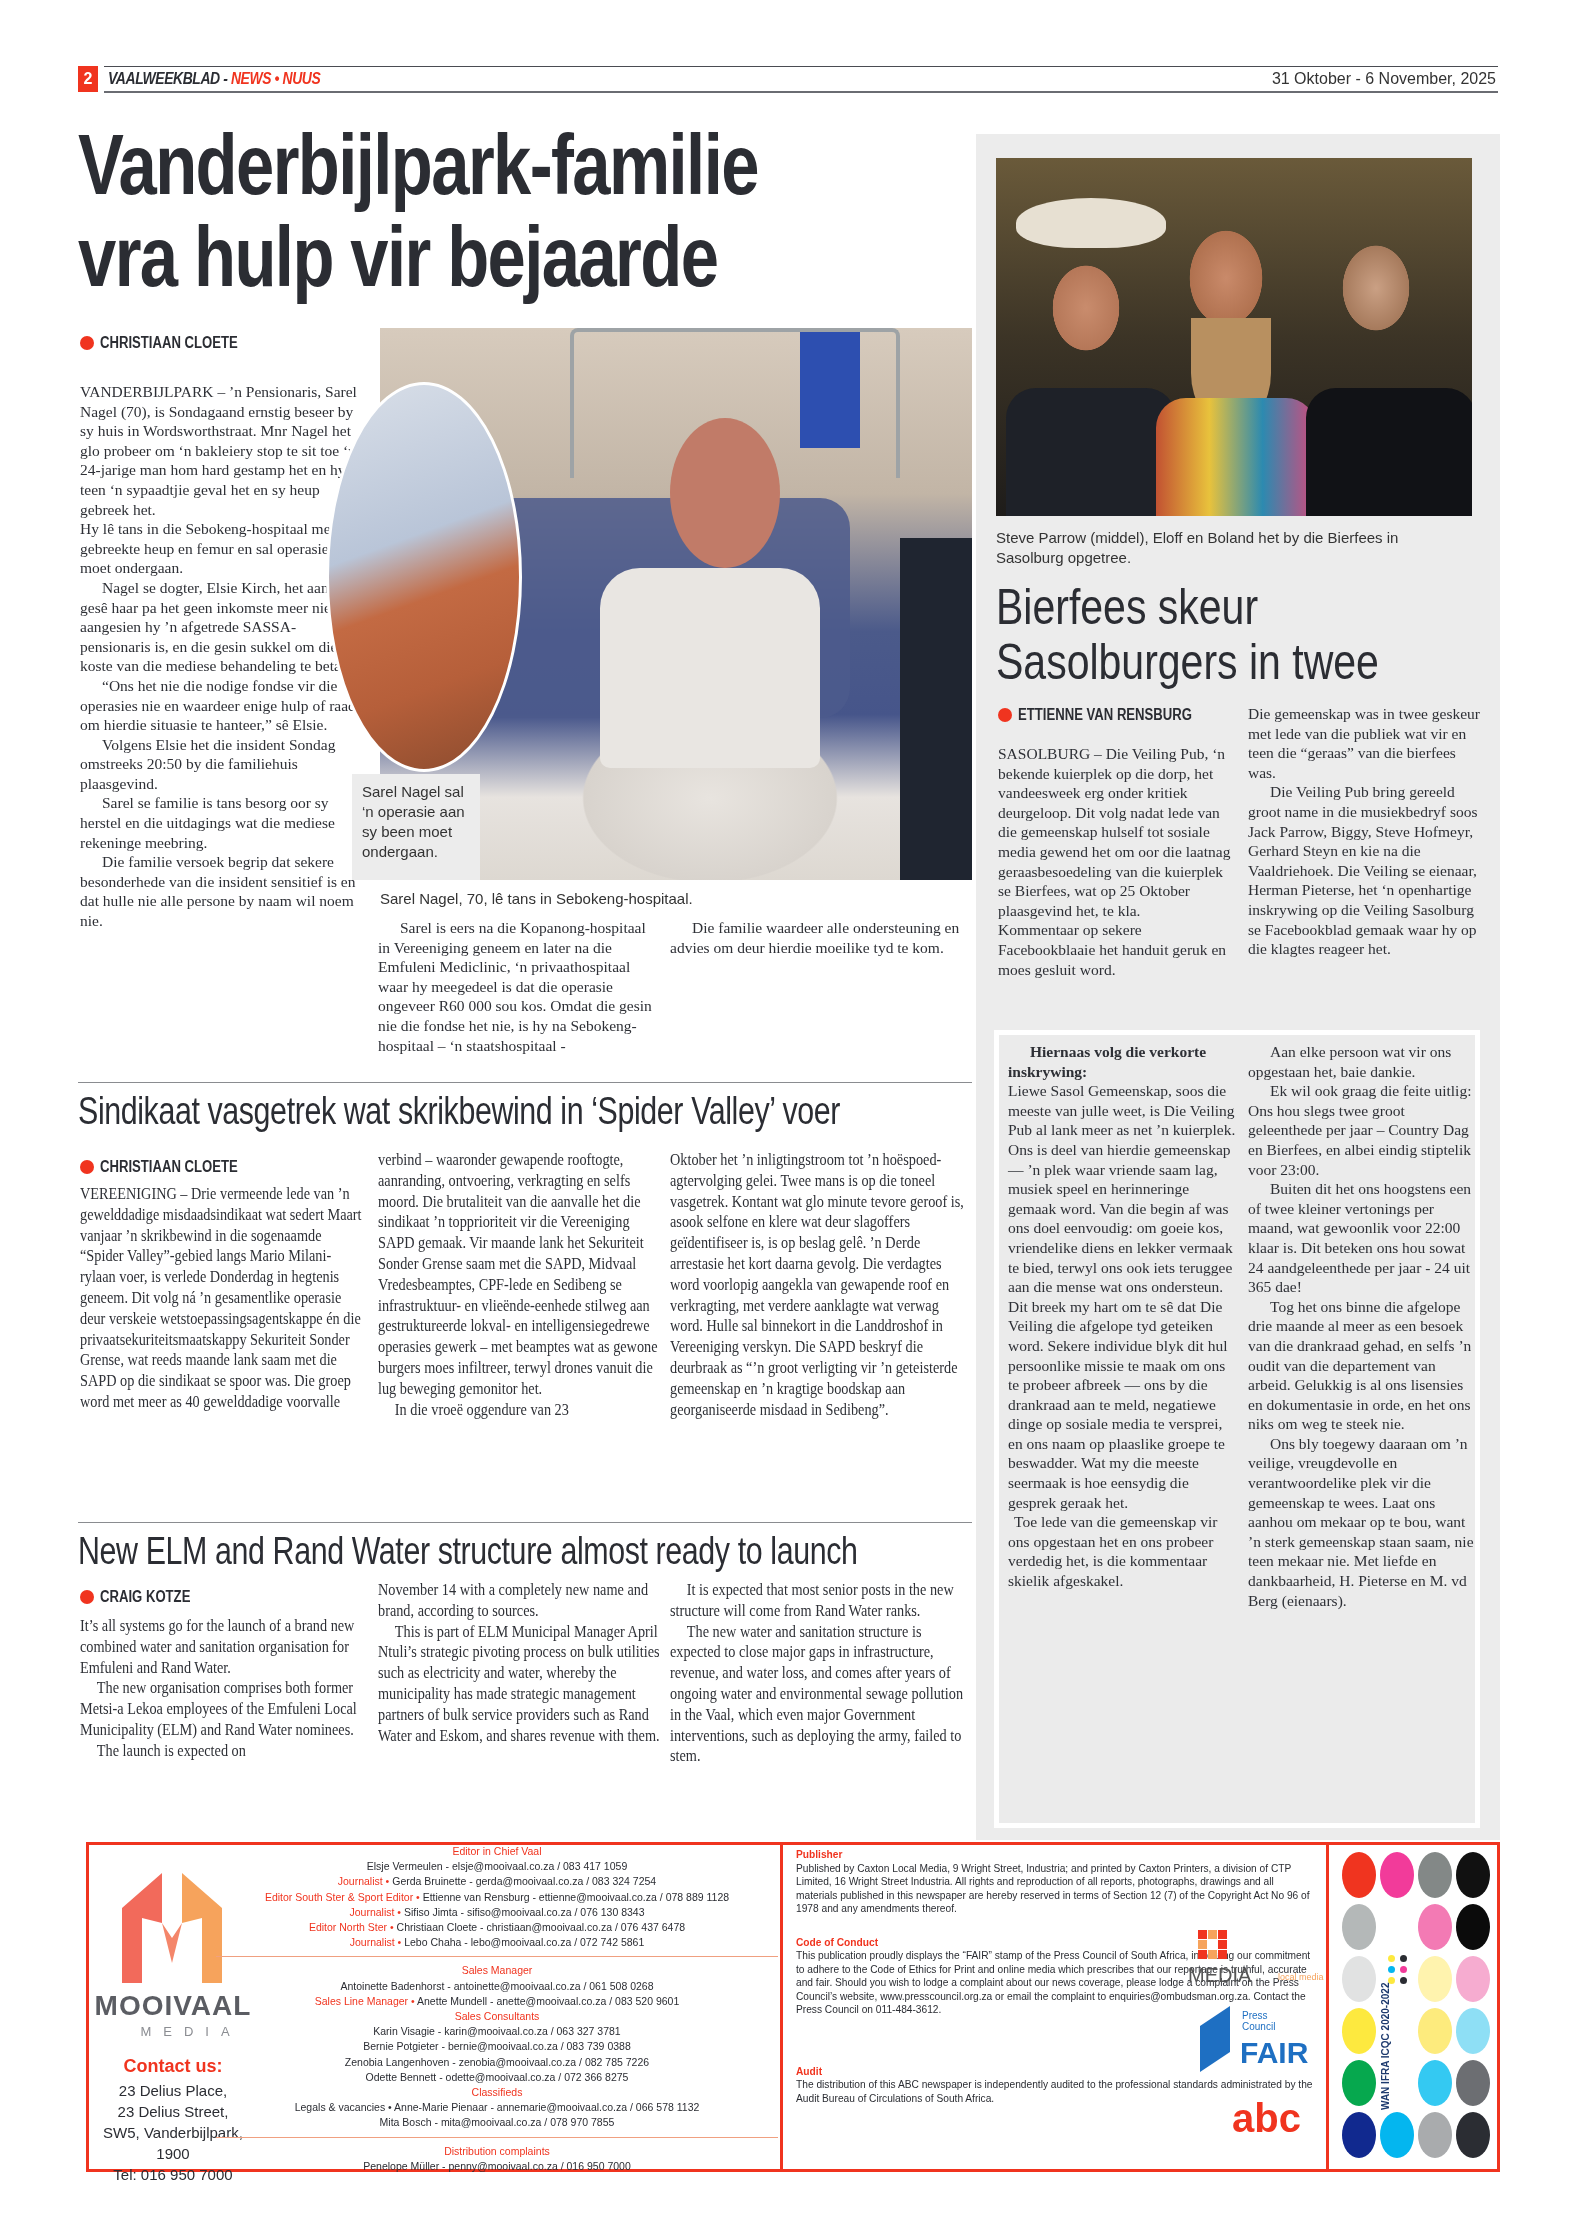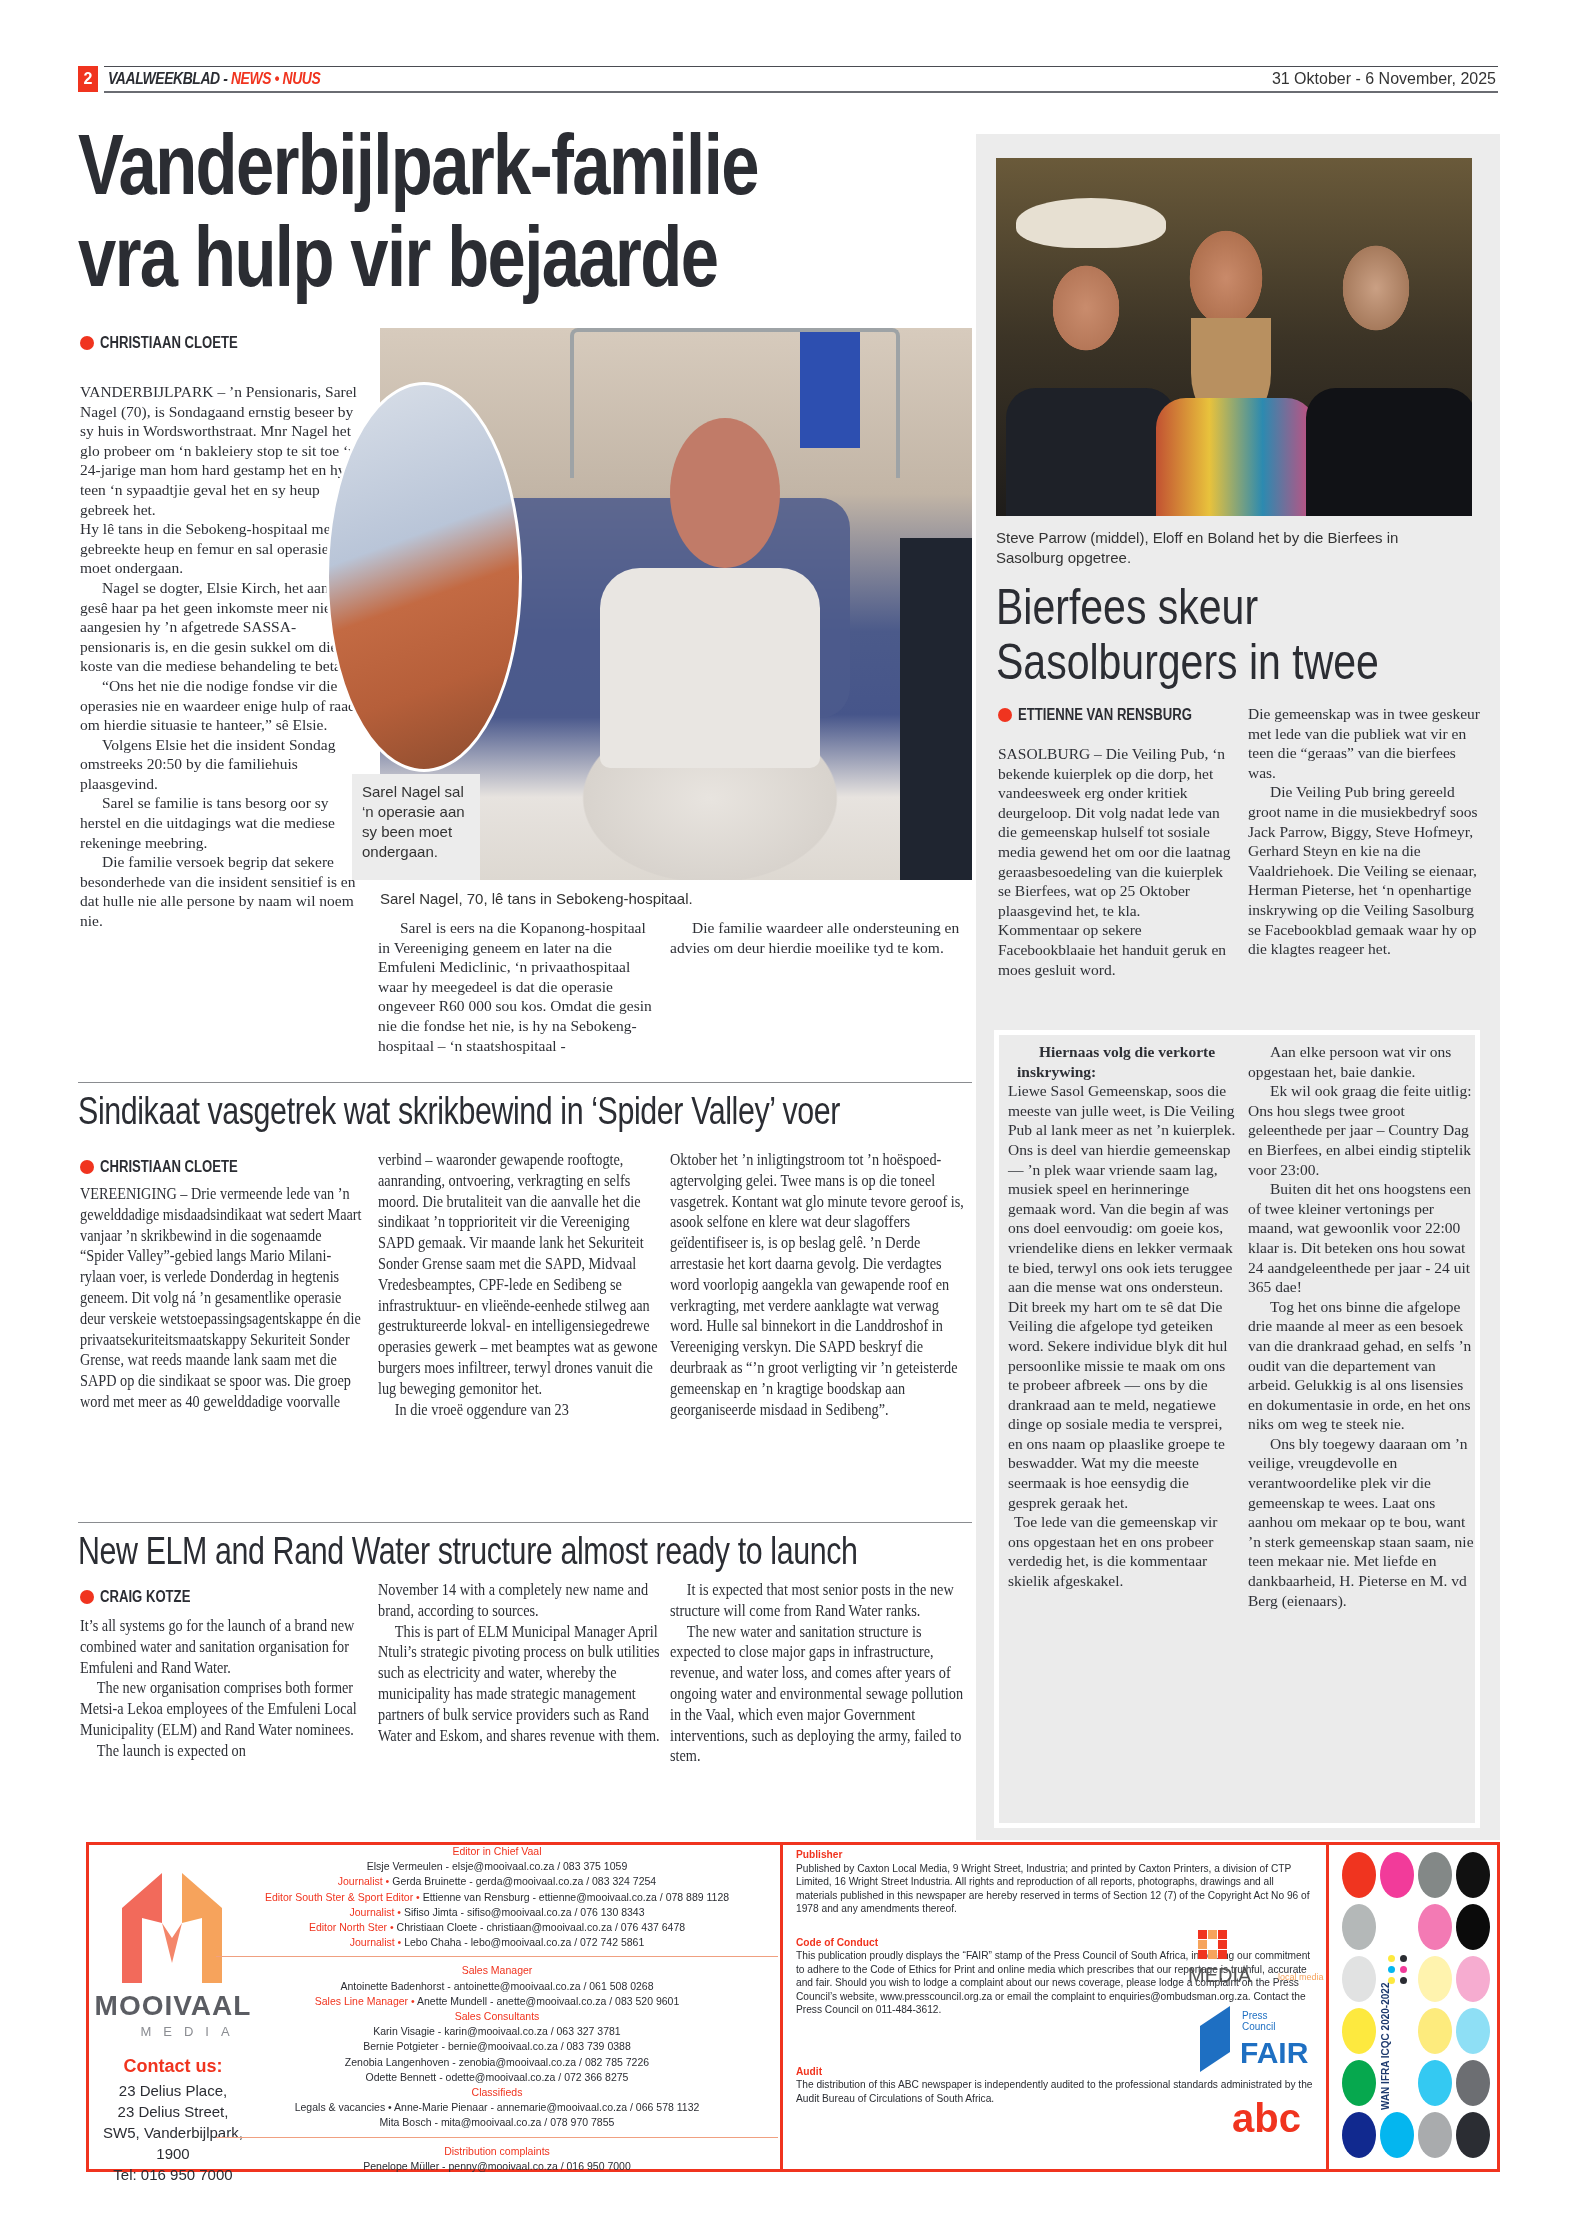--- a/index.html
+++ b/index.html
@@ -214,21 +214,21 @@
   <p>SASOLBURG – Die Veiling Pub, ‘n bekende kuierplek op die dorp, het vandeesweek erg onder kritiek deurgeloop. Dit volg nadat lede van die gemeenskap hulself tot sosiale media gewend het om oor die laatnag geraasbesoedeling van die kuierplek se Bierfees, wat op 25 Oktober plaasgevind het, te kla.</p>
   <p>Kommentaar op sekere Facebookblaaie het handuit geruk en moes gesluit word.</p>
 </div>
 <div class="abs body-text" style="left:1248px; top:704px; width:236px;">
   <p>Die gemeenskap was in twee geskeur met lede van die publiek wat vir en teen die “geraas” van die bierfees was.</p>
   <p class="ind">Die Veiling Pub bring gereeld groot name in die musiekbedryf soos Jack Parrow, Biggy, Steve Hofmeyr, Gerhard Steyn en kie na die Vaaldriehoek. Die Veiling se eienaar, Herman Pieterse, het ‘n openhartige inskrywing op die Veiling Sasolburg se Facebookblad gemaak waar hy op die klagtes reageer het.</p>
 </div>
 
 <div class="abs letter-box"></div>
 <div class="abs body-text" style="left:1008px; top:1042px; width:228px;">
-  <p class="ind" style="font-weight:bold;margin-left:9px;">Hiernaas volg die verkorte inskrywing:</p>
+  <p class="ind" style="font-weight:bold;">Hiernaas volg die verkorte inskrywing:</p>
   <p>Liewe Sasol Gemeenskap, soos die meeste van julle weet, is Die Veiling Pub al lank meer as net ’n kuierplek. Ons is deel van hierdie gemeenskap — ’n plek waar vriende saam lag, musiek speel en herinneringe gemaak word. Van die begin af was ons doel eenvoudig: om goeie kos, vriendelike diens en lekker vermaak te bied, terwyl ons ook iets teruggee aan die mense wat ons ondersteun. Dit breek my hart om te sê dat Die Veiling die afgelope tyd geteiken word. Sekere individue blyk dit hul persoonlike missie te maak om ons te probeer afbreek — ons by die drankraad aan te meld, negatiewe dinge op sosiale media te versprei, en ons naam op plaaslike groepe te beswadder. Wat my die meeste seermaak is hoe eensydig die gesprek geraak het.</p>
   <p style="text-indent:6px;">Toe lede van die gemeenskap vir ons opgestaan het en ons probeer verdedig het, is die kommentaar skielik afgeskakel.</p>
 </div>
 <div class="abs body-text" style="left:1248px; top:1042px; width:226px;">
   <p class="ind">Aan elke persoon wat vir ons opgestaan het, baie dankie.</p>
   <p class="ind">Ek wil ook graag die feite uitlig: Ons hou slegs twee groot geleenthede per jaar – Country Dag en Bierfees, en albei eindig stiptelik voor 23:00.</p>
   <p class="ind">Buiten dit het ons hoogstens een of twee kleiner vertonings per maand, wat gewoonlik voor 22:00 klaar is. Dit beteken ons hou sowat 24 aandgeleenthede per jaar - 24 uit 365 dae!</p>
   <p class="ind">Tog het ons binne die afgelope drie maande al meer as een besoek van die drankraad gehad, en selfs ’n oudit van die departement van arbeid. Gelukkig is al ons lisensies en dokumentasie in orde, en het ons niks om weg te steek nie.</p>
   <p class="ind">Ons bly toegewy daaraan om ’n veilige, vreugdevolle en verantwoordelike plek vir die gemeenskap te wees. Laat ons aanhou om mekaar op te bou, want ’n sterk gemeenskap staan saam, nie teen mekaar nie. Met liefde en dankbaarheid, H. Pieterse en M. vd Berg (eienaars).</p>
 </div>
@@ -248,21 +248,21 @@
 <div class="abs contact-lines">
   <div>23 Delius Place,</div>
   <div>23 Delius Street,</div>
   <div>SW5, Vanderbijlpark,</div>
   <div>1900</div>
   <div>Tel: 016 950 7000</div>
 </div>
 
 <div class="abs staff">
   <span class="hd">Editor in Chief Vaal</span>
-  <div>Elsje Vermeulen - elsje@mooivaal.co.za / 083 375 1059</div>
+  <div>Elsje Vermeulen - elsje@mooivaal.co.za / 083 417 1059</div>
   <div><span class="role">Journalist • </span><span>Gerda Bruinette - gerda@mooivaal.co.za / 083 324 7254</span></div>
   <div><span class="role">Editor South Ster &amp; Sport Editor • </span><span>Ettienne van Rensburg - ettienne@mooivaal.co.za / 078 889 1128</span></div>
   <div><span class="role">Journalist • </span><span>Sifiso Jimta - sifiso@mooivaal.co.za / 076 130 8343</span></div>
   <div><span class="role">Editor North Ster • </span><span>Christiaan Cloete - christiaan@mooivaal.co.za / 076 437 6478</span></div>
   <div><span class="role">Journalist • </span><span>Lebo Chaha - lebo@mooivaal.co.za / 072 742 5861</span></div>
   <hr>
   <span class="hd">Sales Manager</span>
   <div>Antoinette Badenhorst - antoinette@mooivaal.co.za / 061 508 0268</div>
   <div><span class="role">Sales Line Manager • </span><span>Anette Mundell - anette@mooivaal.co.za / 083 520 9601</span></div>
   <span class="hd">Sales Consultants</span>

